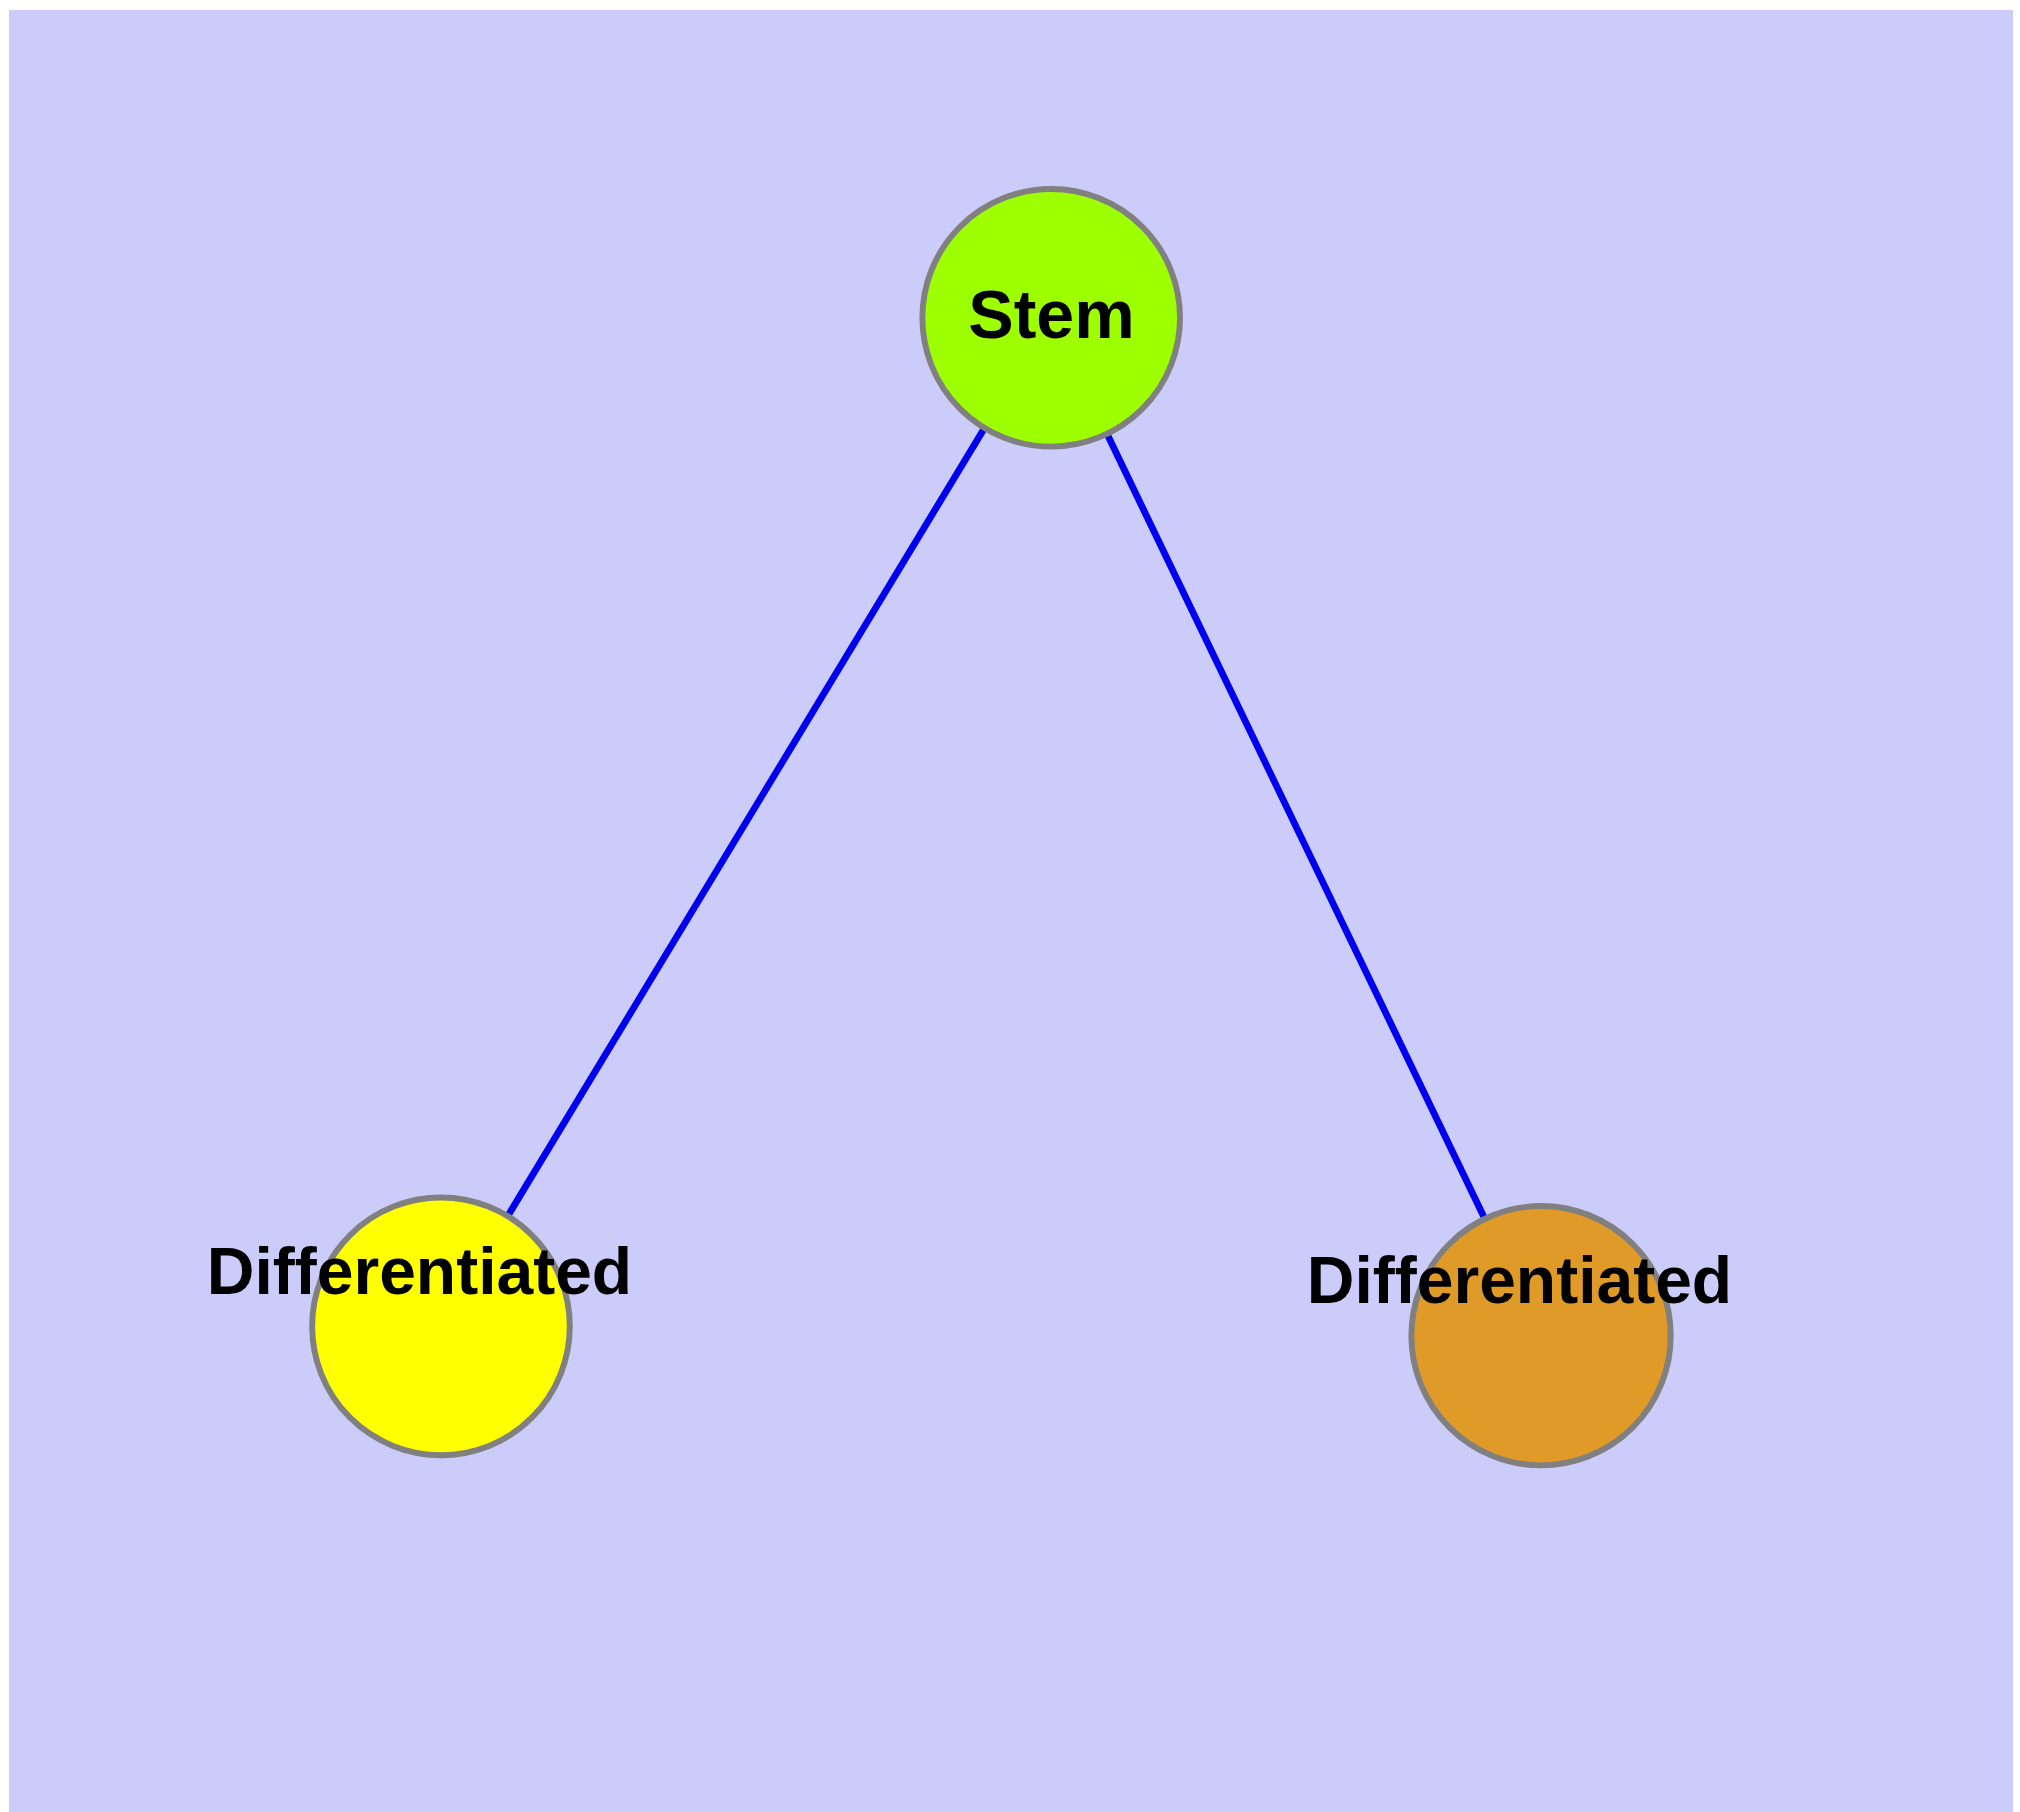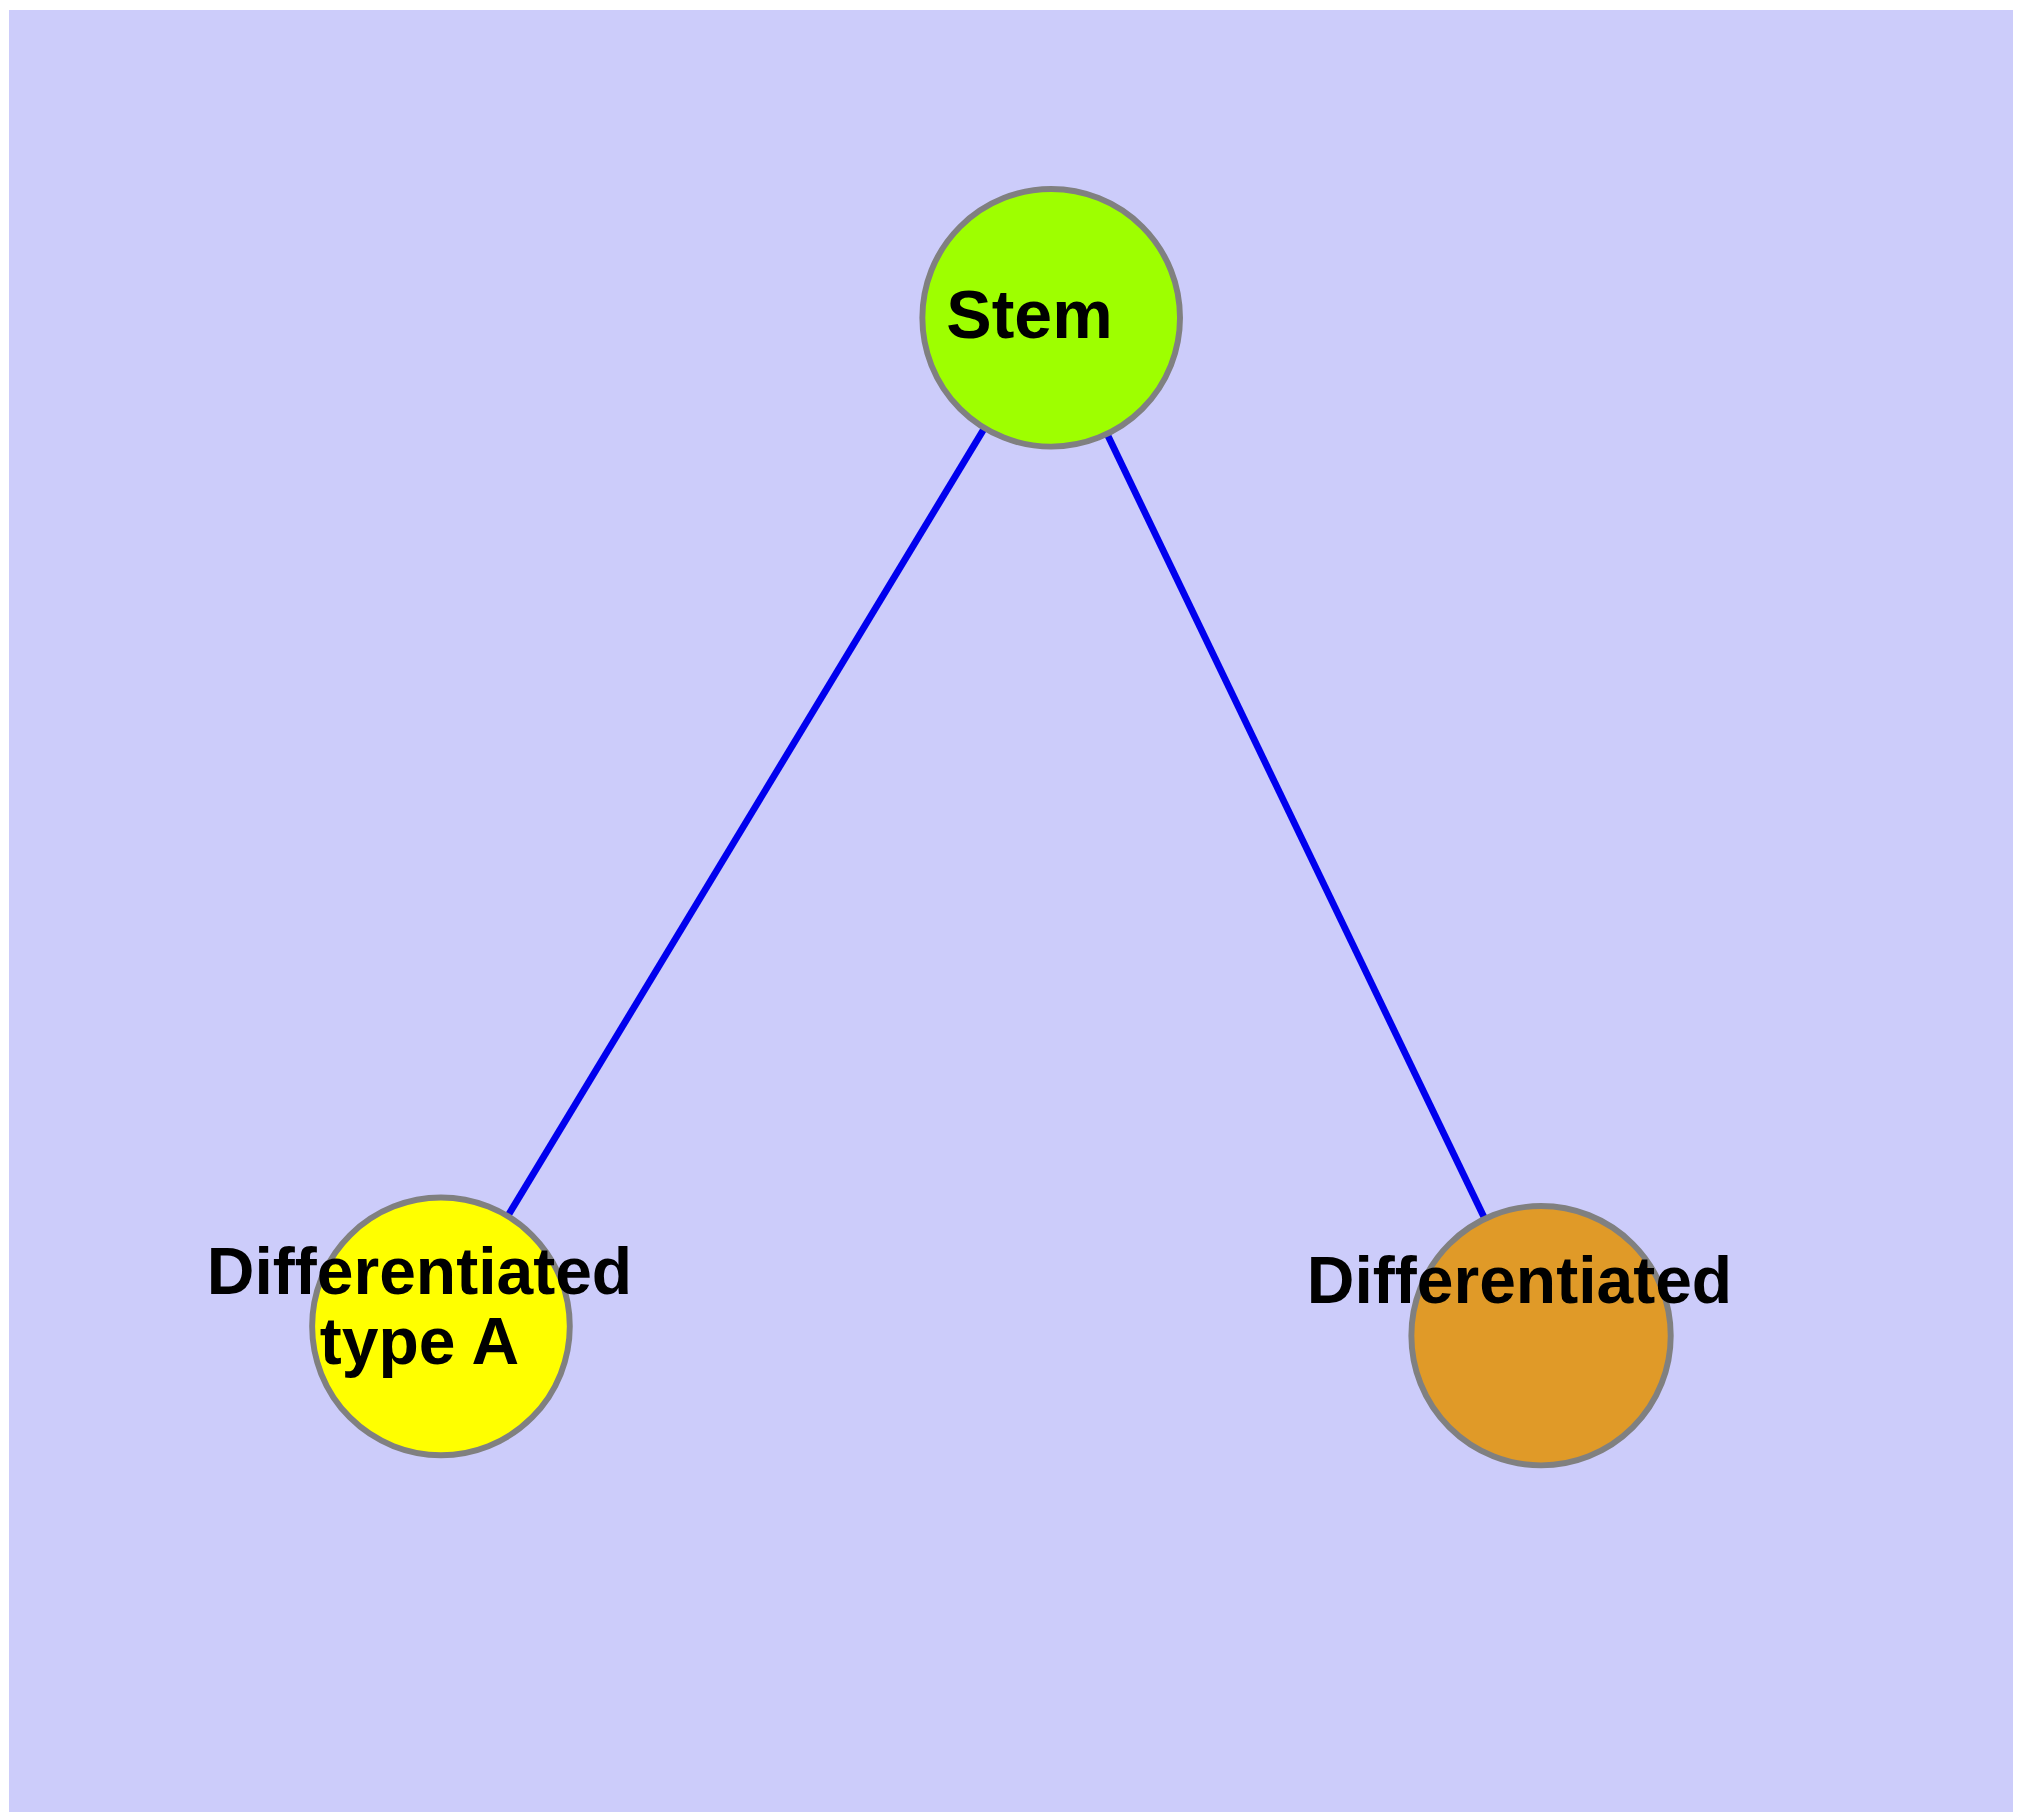--- a/index.html
+++ b/index.html
@@ -38,21 +38,21 @@
     color: #000000;
     font-weight: bold;
     font-family: "Liberation Sans", sans-serif;
     white-space: nowrap;
     line-height: 1.06;
     pointer-events: none;
     -webkit-font-smoothing: antialiased;
   }
   .label-stem {
     font-size: 68px;
-    left: 775px;
+    left: 797px;
     top: 278px;
     width: 509px;
   }
   .label-a {
     font-size: 66px;
     left: 165px;
     top: 1237px;
     width: 509px;
   }
   .label-b {
@@ -82,21 +82,20 @@
       <circle cx="1818" cy="1576" r="153" fill="#e09a28" stroke="#808080" stroke-width="7"></circle>
     </g>
   </svg>
 
   <div class="node-label label-stem">
     <div>Stem</div>
   </div>
 
   <div class="node-label label-a">
     <div>Differentiated</div>
-    <div>type A</div>
   </div>
 
   <div class="node-label label-b">
     <div>Differentiated</div>
   </div>
 
 </div>
 
 
 </body></html>

